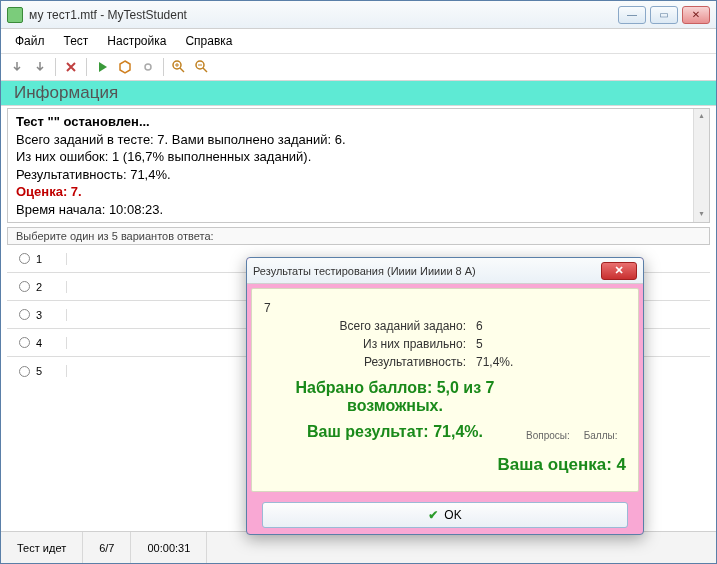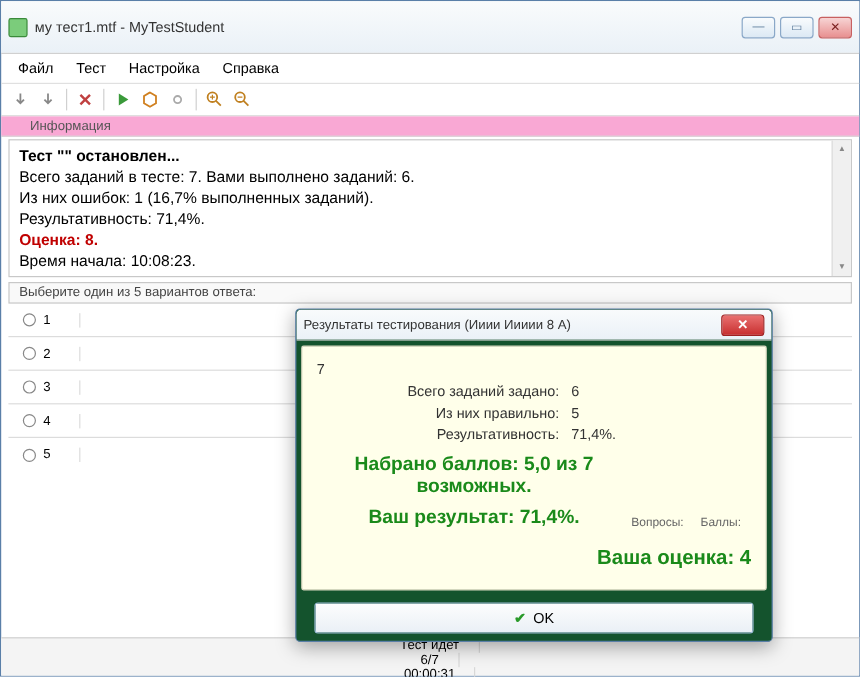--- a/index.html
+++ b/index.html
@@ -1,46 +1,46 @@
 <!DOCTYPE html>
 <html><head>
 <meta charset="utf-8">
 <style>
 * { box-sizing: border-box; margin: 0; padding: 0; }
 body { font-family: Tahoma, Arial, sans-serif; font-size: 11px; background: #fff; width: 717px; height: 564px; position: relative; overflow: hidden; }
 .window { border: 1px solid #5a7fa8; background: #fff; height: 100%; display: flex; flex-direction: column; }
-.titlebar { background: linear-gradient(#f9fbfc,#eaf1f7); border-bottom: 1px solid #d0d0d0; height: 44px; display: flex; align-items: center; padding: 0 6px; }
+.titlebar { background: linear-gradient(#f9fbfc,#eaf1f7); border-bottom: 1px solid #d0d0d0; height: 28px; display: flex; align-items: center; padding: 0 6px; }
 .titlebar .icon { width: 16px; height: 16px; background: #7bcc7b; border: 1px solid #3a8a3a; border-radius: 2px; margin-right: 6px; }
 .titlebar .title { flex: 1; color: #333; font-size: 12px; }
 .winbtns { display: flex; gap: 4px; }
 .winbtn { width: 28px; height: 18px; border: 1px solid #8aa8c8; border-radius: 3px; background: linear-gradient(#f8fbfd,#dce9f4); display: flex; align-items: center; justify-content: center; color: #5a7a9a; font-size: 10px; cursor: pointer; }
 .winbtn.close { background: linear-gradient(#f7d4d4,#e89090); border-color: #c86060; color: #7a2020; }
 .menubar { display: flex; gap: 3px; padding: 3px 6px; border-bottom: 1px solid #e0e0e0; font-size: 12px; }
 .menuitem { padding: 2px 8px; cursor: pointer; }
 .toolbar { display: flex; gap: 3px; padding: 3px 6px; border-bottom: 1px solid #d8d8d8; align-items: center; }
 .tbtn { width: 20px; height: 20px; display: flex; align-items: center; justify-content: center; cursor: pointer; border-radius: 2px; }
 .tbtn svg { display: block; }
 .tsep { width: 1px; height: 18px; background: #d0d0d0; margin: 0 2px; }
-.grouplabel { background: #f9a8d4; border-bottom: 1px solid #d8d8d8; padding: 2px 24px; font-size: 11px; color: #555; }
+.grouplabel { background: #5eead4; border-bottom: 1px solid #d8d8d8; padding: 2px 13px; font-size: 17px; color: #555; }
 .content { flex: 1; position: relative; display: flex; flex-direction: column; overflow: hidden; }
 .info-pane { border: 1px solid #c8c8c8; margin: 2px 6px; padding: 4px 8px; background: #fff; font-size: 13px; line-height: 1.35; position: relative; }
 .info-pane .scroll { position: absolute; right: 0; top: 0; bottom: 0; width: 16px; background: #f0f0f0; border-left: 1px solid #dcdcdc; display: flex; flex-direction: column; justify-content: space-between; align-items: center; padding: 2px 0; }
 .info-pane .scroll span { font-size: 8px; color: #888; }
 .info-pane b { font-weight: bold; }
 .info-pane .grade { color: #c00000; font-weight: bold; }
 .choice-label { border: 1px solid #c8c8c8; margin: 2px 6px 0; padding: 2px 8px; font-size: 11px; color: #444; background: #f9f9f9; }
 .options { margin: 0 6px; }
 .optrow { display: flex; align-items: center; border-bottom: 1px solid #dcdcdc; height: 28px; }
 .optrow:last-child { border-bottom: none; }
 .optnum { width: 60px; border-right: 1px solid #dcdcdc; display: flex; align-items: center; padding-left: 12px; gap: 6px; }
 .radio { width: 11px; height: 11px; border: 1px solid #888; border-radius: 50%; background: #fff; }
-.statusbar { border-top: 1px solid #d0d0d0; display: flex; font-size: 11px; background: #f4f4f4; height: 32px; align-items: center; flex-direction: column; }
+.statusbar { border-top: 1px solid #d0d0d0; display: flex; font-size: 11px; background: #f4f4f4; height: 32px; align-items: center; }
 .statusbar > div { border-right: 1px solid #d8d8d8; padding: 0 16px; height: 100%; display: flex; align-items: center; }
 
-.dialog { position: absolute; left: 246px; top: 257px; width: 398px; border: 1px solid #5a7fa8; border-radius: 4px; background: #14532d; box-shadow: 0 4px 16px rgba(0,0,0,0.35); }
+.dialog { position: absolute; left: 246px; top: 257px; width: 398px; border: 1px solid #5a7fa8; border-radius: 4px; background: #f9a8d4; box-shadow: 0 4px 16px rgba(0,0,0,0.35); }
 .dialog .titlebar { border-radius: 4px 4px 0 0; height: 26px; }
 .dialog .titlebar .title { font-size: 11px; }
 .dialog .closebtn { width: 36px; height: 18px; border-radius: 3px; background: linear-gradient(#e97070,#c83030); border: 1px solid #a02020; color: #fff; display: flex; align-items: center; justify-content: center; font-size: 11px; font-weight: bold; cursor: pointer; }
 .dialog-body { background: #ffffea; border: 1px solid #d8d8c0; margin: 4px; border-radius: 2px; padding: 10px 12px 10px 12px; font-size: 12px; color: #333; }
 .dialog-body .row { display: flex; }
 .dialog-body .stats { flex: 1; }
 .dialog-body .stat { display: flex; padding: 2px 0; }
 .dialog-body .stat .k { flex: 1; text-align: right; padding-right: 10px; }
 .dialog-body .stat .v { width: 50px; text-align: left; }
 .dialog-body .score { color: #1a8a1a; text-align: center; margin-top: 8px; font-size: 16px; font-weight: bold; }
@@ -120,21 +120,21 @@
         </svg>
       </div>
   </div>
   <div class="grouplabel">Информация</div>
   <div class="content">
     <div class="info-pane">
       <div><b>Тест "" остановлен...</b></div>
       <div>Всего заданий в тесте: 7. Вами выполнено заданий: 6.</div>
       <div>Из них ошибок: 1 (16,7% выполненных заданий).</div>
       <div>Результативность: 71,4%.</div>
-      <div class="grade">Оценка: 8.</div>
+      <div class="grade">Оценка: 7.</div>
       <div>Время начала: 10:08:23.</div>
       <div class="scroll">
           <span>▴</span>
           <span>▾</span>
         </div>
     </div>
     <div class="choice-label">Выберите один из 5 вариантов ответа:</div>
     <div class="options">
       <div class="optrow">
           <div class="optnum">

